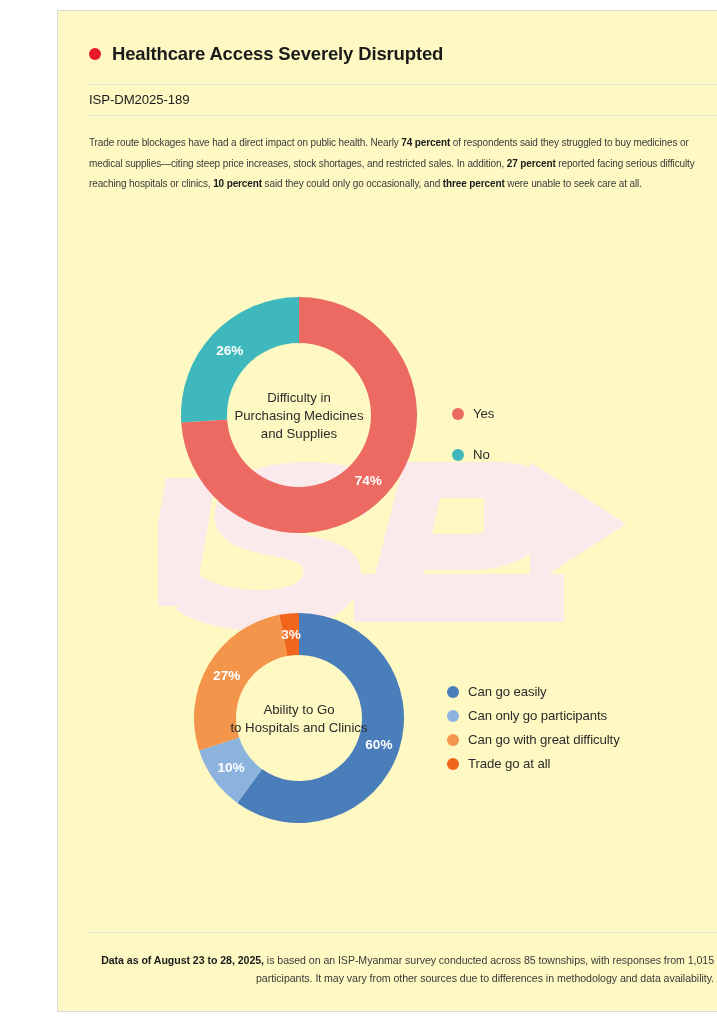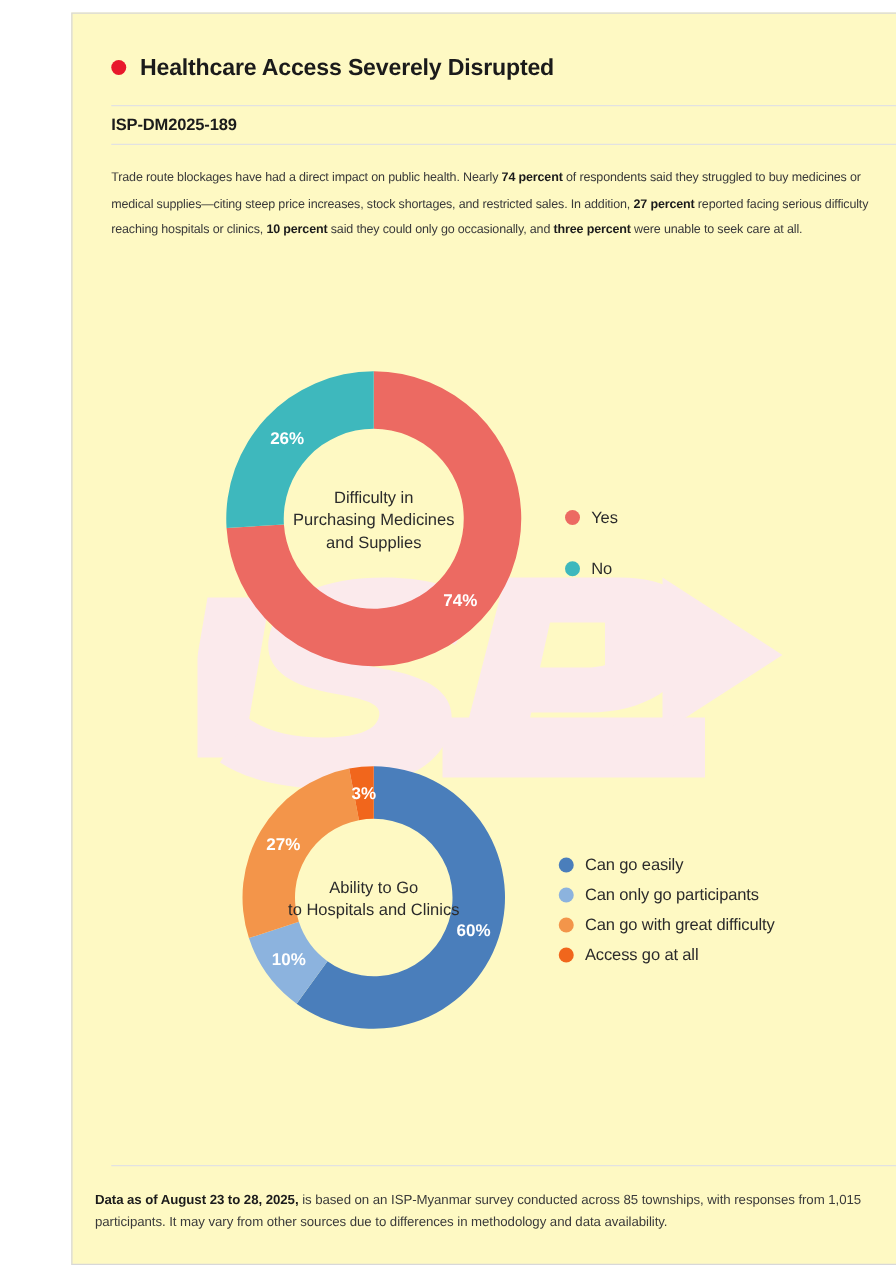--- a/index.html
+++ b/index.html
@@ -73,21 +73,20 @@
   .rule-1 { top: 73px; }
   .rule-2 { top: 104px; }
   .doc-id {
     position: absolute;
     left: 31px;
     top: 81px;
     font-size: 13.2px;
     color: #1b1b1b;
     letter-spacing: -0.1px;
     z-index: 3;
-    font-weight: bold;
   }
 
   
   .body-copy {
     position: absolute;
     left: 31px;
     top: 112px;
     width: 615px;
     font-size: 10px;
     line-height: 20.6px;
@@ -147,28 +146,29 @@
     position: absolute;
     left: 31px;
     top: 921px;
     width: 632px;
     height: 1px;
     background: #e2e2e2;
     z-index: 2;
   }
   .footnote {
     position: absolute;
-    left: 18px;
+    left: 31px;
     top: 929px;
     width: 625px;
     font-size: 10.6px;
     line-height: 18px;
     color: #3a3a3a;
     letter-spacing: -0.05px;
     z-index: 3;
+    text-align: right;
   }
   .footnote b { color: #1b1b1b; font-weight: bold; }
 </style>
 </head>
 <body>
 
 <div class="page-card">
 
   <svg class="watermark" viewBox="0 0 520 215">
     <g fill="#fbeaec">
@@ -248,20 +248,20 @@
       <div class="legend-item">
         <span class="legend-swatch" style="background: rgb(140, 179, 222);"></span>
         <span class="legend-label">Can only go participants</span>
       </div>
       <div class="legend-item">
         <span class="legend-swatch" style="background: rgb(243, 149, 74);"></span>
         <span class="legend-label">Can go with great difficulty</span>
       </div>
       <div class="legend-item">
         <span class="legend-swatch" style="background: rgb(241, 102, 28);"></span>
-        <span class="legend-label">Access go at all</span>
+        <span class="legend-label">Trade go at all</span>
       </div>
     </div>
 
   <div class="rule-3"></div>
   <p class="footnote"><b>Data as of August 23 to 28, 2025,</b><span> is based on an ISP-Myanmar survey conducted across 85 townships, with responses from 1,015 participants. It may vary from other sources due to differences in methodology and data availability.</span></p>
 
 </div>
 
 </body></html>

